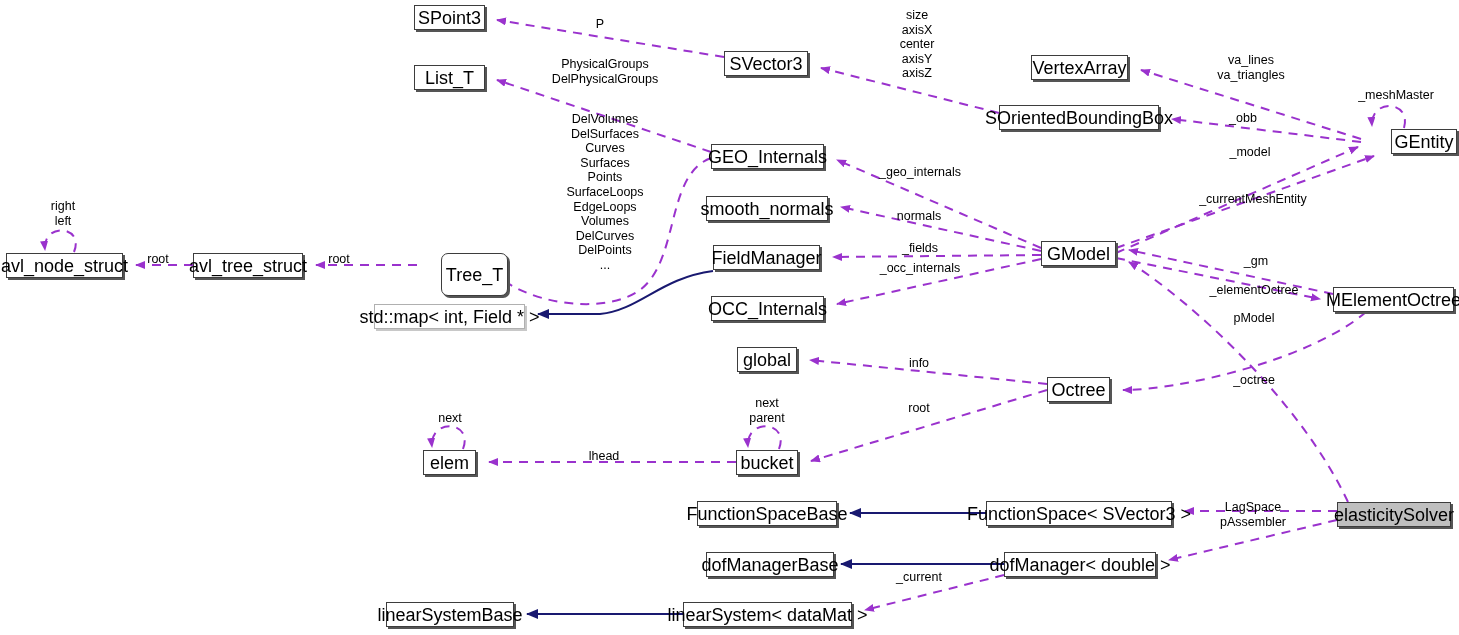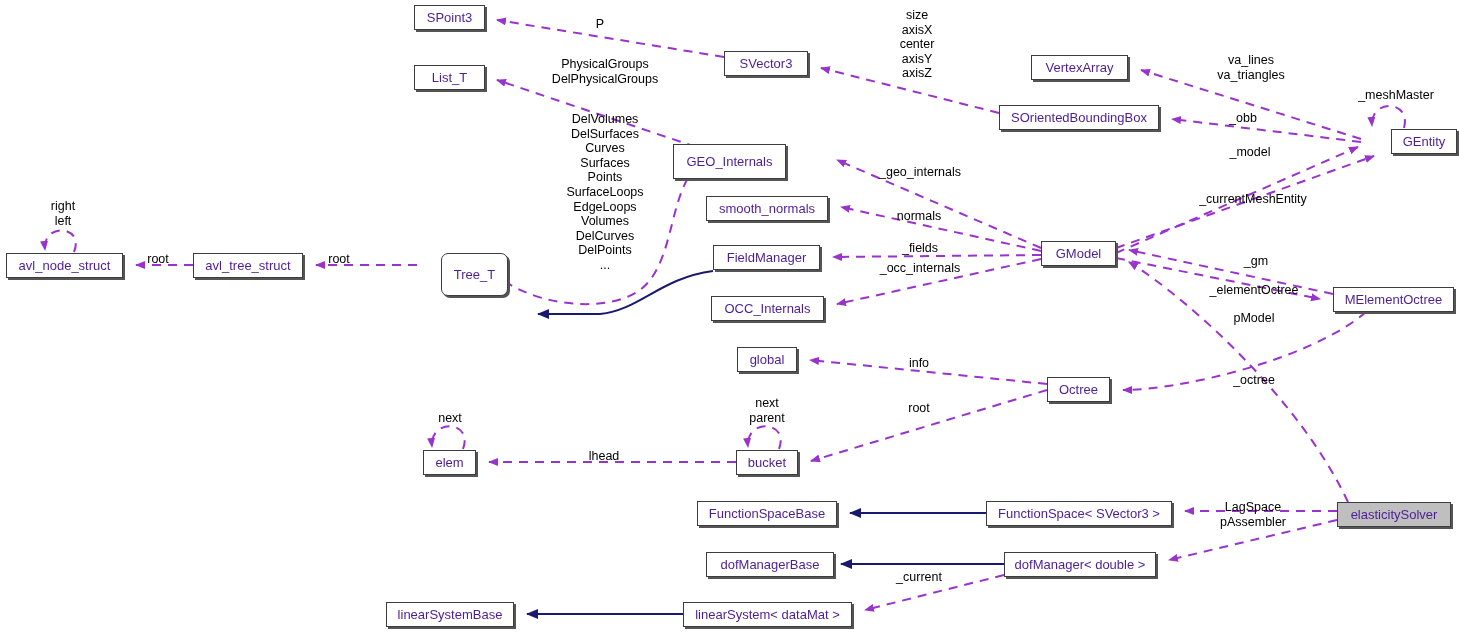--- a/index.html
+++ b/index.html
@@ -19,22 +19,22 @@
     position: absolute;
     left: 0; top: 0;
     width: 1459px;
     height: 635px;
   }
   .node {
     position: absolute;
     box-sizing: border-box;
     background: #ffffff;
     border: 1px solid #3d3d3d;
-    color: #4c1d95;
-    font-size: 13px;
+    color: #000000;
+    font-size: 18px;
     line-height: 1;
     display: flex;
     align-items: center;
     justify-content: center;
     white-space: nowrap;
     box-shadow: 2px 2px 0 0 #555555;
     z-index: 5;
   }
   .node.highlight {
     background: #bfbfbf;
@@ -140,29 +140,30 @@
       <path d="M683,614 L527,614"></path>
     </g>
   </svg>
 
   <div class="node" style="left:414px;top:5px;width:71px;height:25px;">SPoint3</div>
   <div class="node" style="left:724px;top:51px;width:84px;height:25px;">SVector3</div>
   <div class="node" style="left:414px;top:65px;width:71px;height:25px;">List_T</div>
   <div class="node" style="left:1031px;top:55px;width:97px;height:25px;">VertexArray</div>
   <div class="node" style="left:999px;top:105px;width:160px;height:25px;">SOrientedBoundingBox</div>
   <div class="node" style="left:1361px;top:129px;width:66px;height:25px;margin-left:30px;">GEntity</div>
-  <div class="node" style="left:673px;top:144px;width:113px;height:35px;">GEO_Internals</div>
+  <div class="node" style="left:711px;top:144px;width:113px;height:25px;">GEO_Internals</div>
   <div class="node" style="left:706px;top:196px;width:122px;height:25px;">smooth_normals</div>
   <div class="node" style="left:713px;top:245px;width:107px;height:25px;">FieldManager</div>
   <div class="node" style="left:1041px;top:241px;width:75px;height:25px;">GModel</div>
   <div class="node" style="left:6px;top:253px;width:117px;height:25px;">avl_node_struct</div>
   <div class="node" style="left:193px;top:253px;width:110px;height:25px;">avl_tree_struct</div>
   <div class="node" style="left:441px;top:253px;width:67px;height:43px;border-radius:7px;">Tree_T</div>
   <div class="node" style="left:1333px;top:287px;width:121px;height:25px;">MElementOctree</div>
   <div class="node" style="left:711px;top:296px;width:113px;height:25px;">OCC_Internals</div>
+  <div class="node faded" style="left:374px;top:304px;width:151px;height:25px;">std::map&lt; int, Field * &gt;</div>
   <div class="node" style="left:737px;top:347px;width:60px;height:25px;">global</div>
   <div class="node" style="left:1047px;top:377px;width:63px;height:25px;">Octree</div>
   <div class="node" style="left:423px;top:450px;width:53px;height:25px;">elem</div>
   <div class="node" style="left:736px;top:450px;width:62px;height:25px;">bucket</div>
   <div class="node" style="left:697px;top:501px;width:140px;height:25px;">FunctionSpaceBase</div>
   <div class="node" style="left:986px;top:501px;width:186px;height:25px;">FunctionSpace&lt; SVector3 &gt;</div>
   <div class="node highlight" style="left:1337px;top:502px;width:114px;height:25px;">elasticitySolver</div>
   <div class="node" style="left:706px;top:552px;width:128px;height:25px;">dofManagerBase</div>
   <div class="node" style="left:1004px;top:552px;width:152px;height:25px;">dofManager&lt; double &gt;</div>
   <div class="node" style="left:386px;top:602px;width:128px;height:25px;">linearSystemBase</div>

